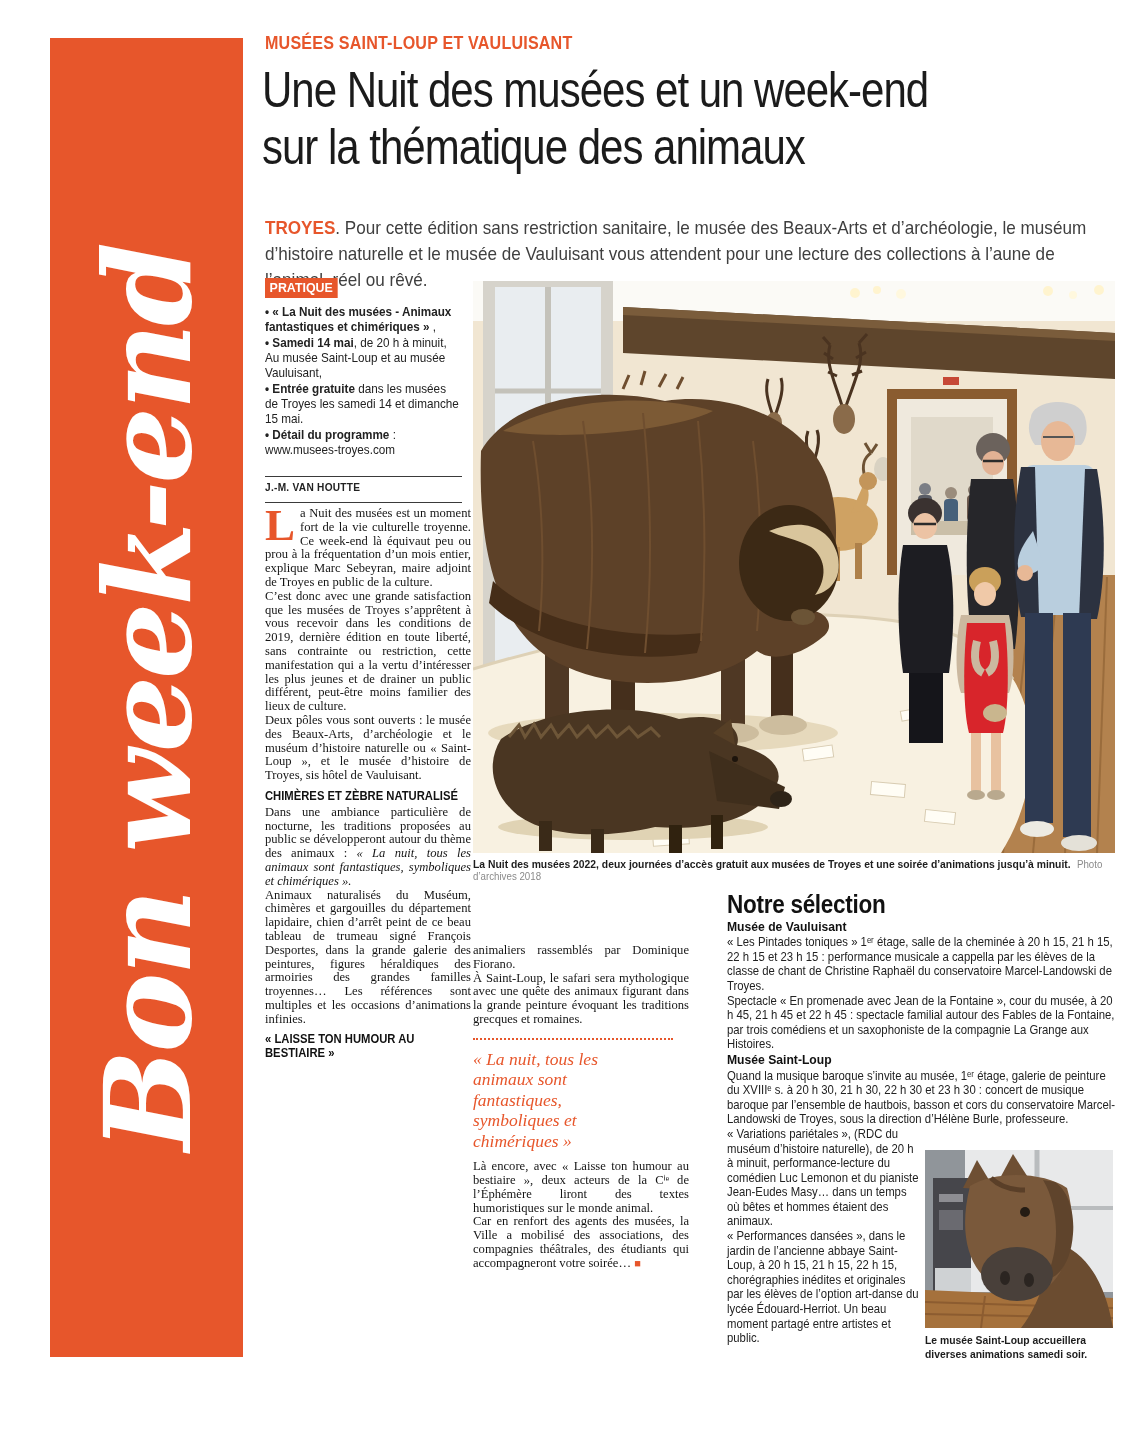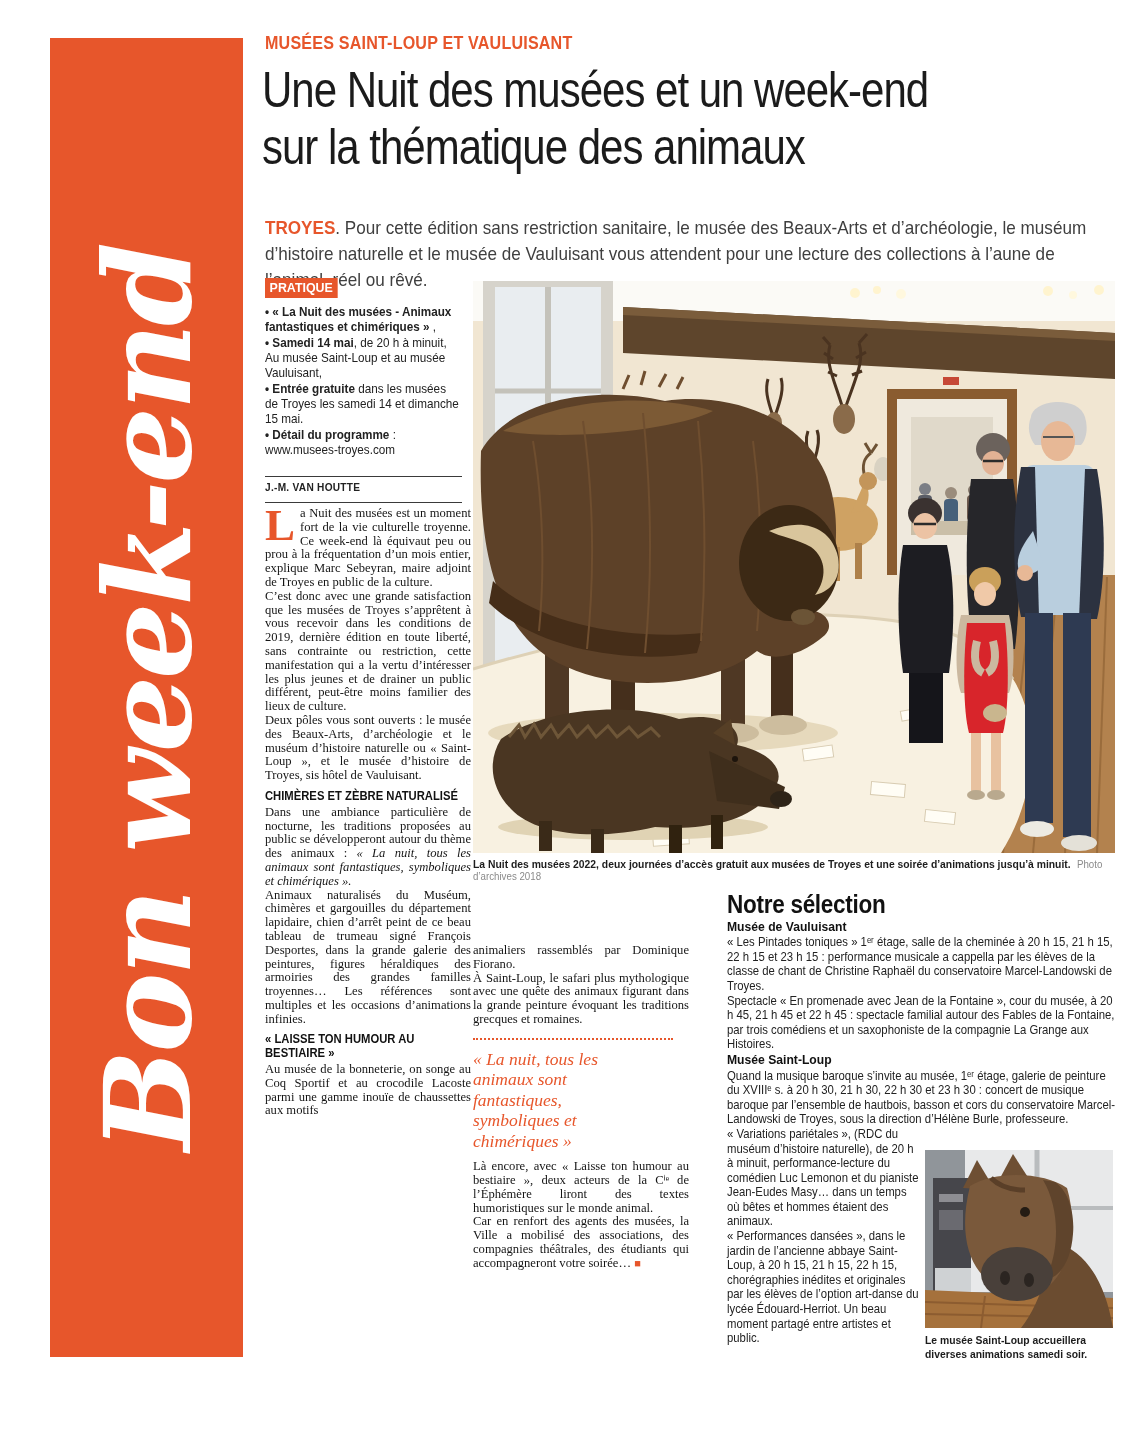--- a/index.html
+++ b/index.html
@@ -107,21 +107,20 @@
   <div class="abs rule rule-bot"></div>
 
   <div class="abs serifcol col1">
     <p><span class="dropcap">L</span><span>a Nuit des musées est un moment fort de la vie culturelle troyenne. Ce week-end là équivaut peu ou prou à la fréquentation d’un mois entier, explique Marc Sebeyran, maire adjoint de Troyes en public de la culture.</span></p>
     <p>C’est donc avec une grande satisfaction que les musées de Troyes s’apprêtent à vous recevoir dans les conditions de 2019, dernière édition en toute liberté, sans contrainte ou restriction, cette manifestation qui a la vertu d’intéresser les plus jeunes et de drainer un public différent, peut-être moins familier des lieux de culture.</p>
     <p>Deux pôles vous sont ouverts : le musée des Beaux-Arts, d’archéologie et le muséum d’histoire naturelle ou « Saint-Loup », et le musée d’histoire de Troyes, sis hôtel de Vauluisant.</p>
     <div class="subhead">CHIMÈRES ET ZÈBRE NATURALISÉ</div>
     <p><span>Dans une ambiance particulière de nocturne, les traditions proposées au public se développeront autour du thème des animaux : </span><span class="it">« La nuit, tous les animaux sont fantastiques, symboliques et chimériques ».</span></p>
     <p>Animaux naturalisés du Muséum, chimères et gargouilles du département lapidaire, chien d’arrêt peint de ce beau tableau de trumeau signé François Desportes, dans la grande galerie des peintures, figures héraldiques des armoiries des grandes familles troyennes… Les références sont multiples et les occasions d’animations infinies.</p>
     <div class="subhead">« LAISSE TON HUMOUR AU BESTIAIRE »</div>
-    <p>Au musée de la bonneterie, on songe au Coq Sportif et au crocodile Lacoste parmi une gamme inouïe de chaussettes aux motifs</p>
   </div>
 
   <figure class="abs photo-main" style="margin:0;">
     <svg viewBox="0 0 642 572" width="642" height="572" role="img">
       <rect width="642" height="572" fill="#f1e6d2"></rect>
       <rect width="642" height="40" fill="#fbfaf6"></rect>
       <g>
         <circle cx="382" cy="12" r="5" fill="#fff4cf"></circle>
           <circle cx="404" cy="9" r="4" fill="#fff4cf"></circle>
         <circle cx="428" cy="13" r="5" fill="#fff8de"></circle>
@@ -280,21 +279,21 @@
         <ellipse cx="523" cy="514" rx="9" ry="5" fill="#b9a98e"></ellipse>
       </g>
     </svg>
   </figure>
   <figcaption class="abs caption-main condX">
     <span>La Nuit des musées 2022, deux journées d’accès gratuit aux musées de Troyes et une soirée d’animations jusqu’à minuit.</span><span class="credit">Photo d’archives 2018</span>
   </figcaption>
 
   <div class="abs serifcol col2">
     <p>animaliers rassemblés par Dominique Fiorano.</p>
-    <p>À Saint-Loup, le safari plus mythologique avec une quête des animaux figurant dans la grande peinture évoquant les traditions grecques et romaines.</p>
+    <p>À Saint-Loup, le safari sera mythologique avec une quête des animaux figurant dans la grande peinture évoquant les traditions grecques et romaines.</p>
     <div class="pq-rule"></div>
     <div class="pullquote">« La nuit, tous les animaux sont fantastiques, symboliques et chimériques »</div>
     <p>Là encore, avec « Laisse ton humour au bestiaire », deux acteurs de la Cⁱᵉ de l’Éphémère liront des textes humoristiques sur le monde animal.</p>
     <p><span>Car en renfort des agents des musées, la Ville a mobilisé des associations, des compagnies théâtrales, des étudiants qui accompagneront votre soirée… </span><span class="endmark">■</span></p>
   </div>
 
   <section class="abs selection condX">
     <h2 class="sel-title">Notre sélection</h2>
     <div class="sel-sub">Musée de Vauluisant</div>
     <p>« Les Pintades toniques » 1ᵉʳ étage, salle de la cheminée à 20 h 15, 21 h 15, 22 h 15 et 23 h 15 : performance musicale a cappella par les élèves de la classe de chant de Christine Raphaël du conservatoire Marcel-Landowski de Troyes.</p>

